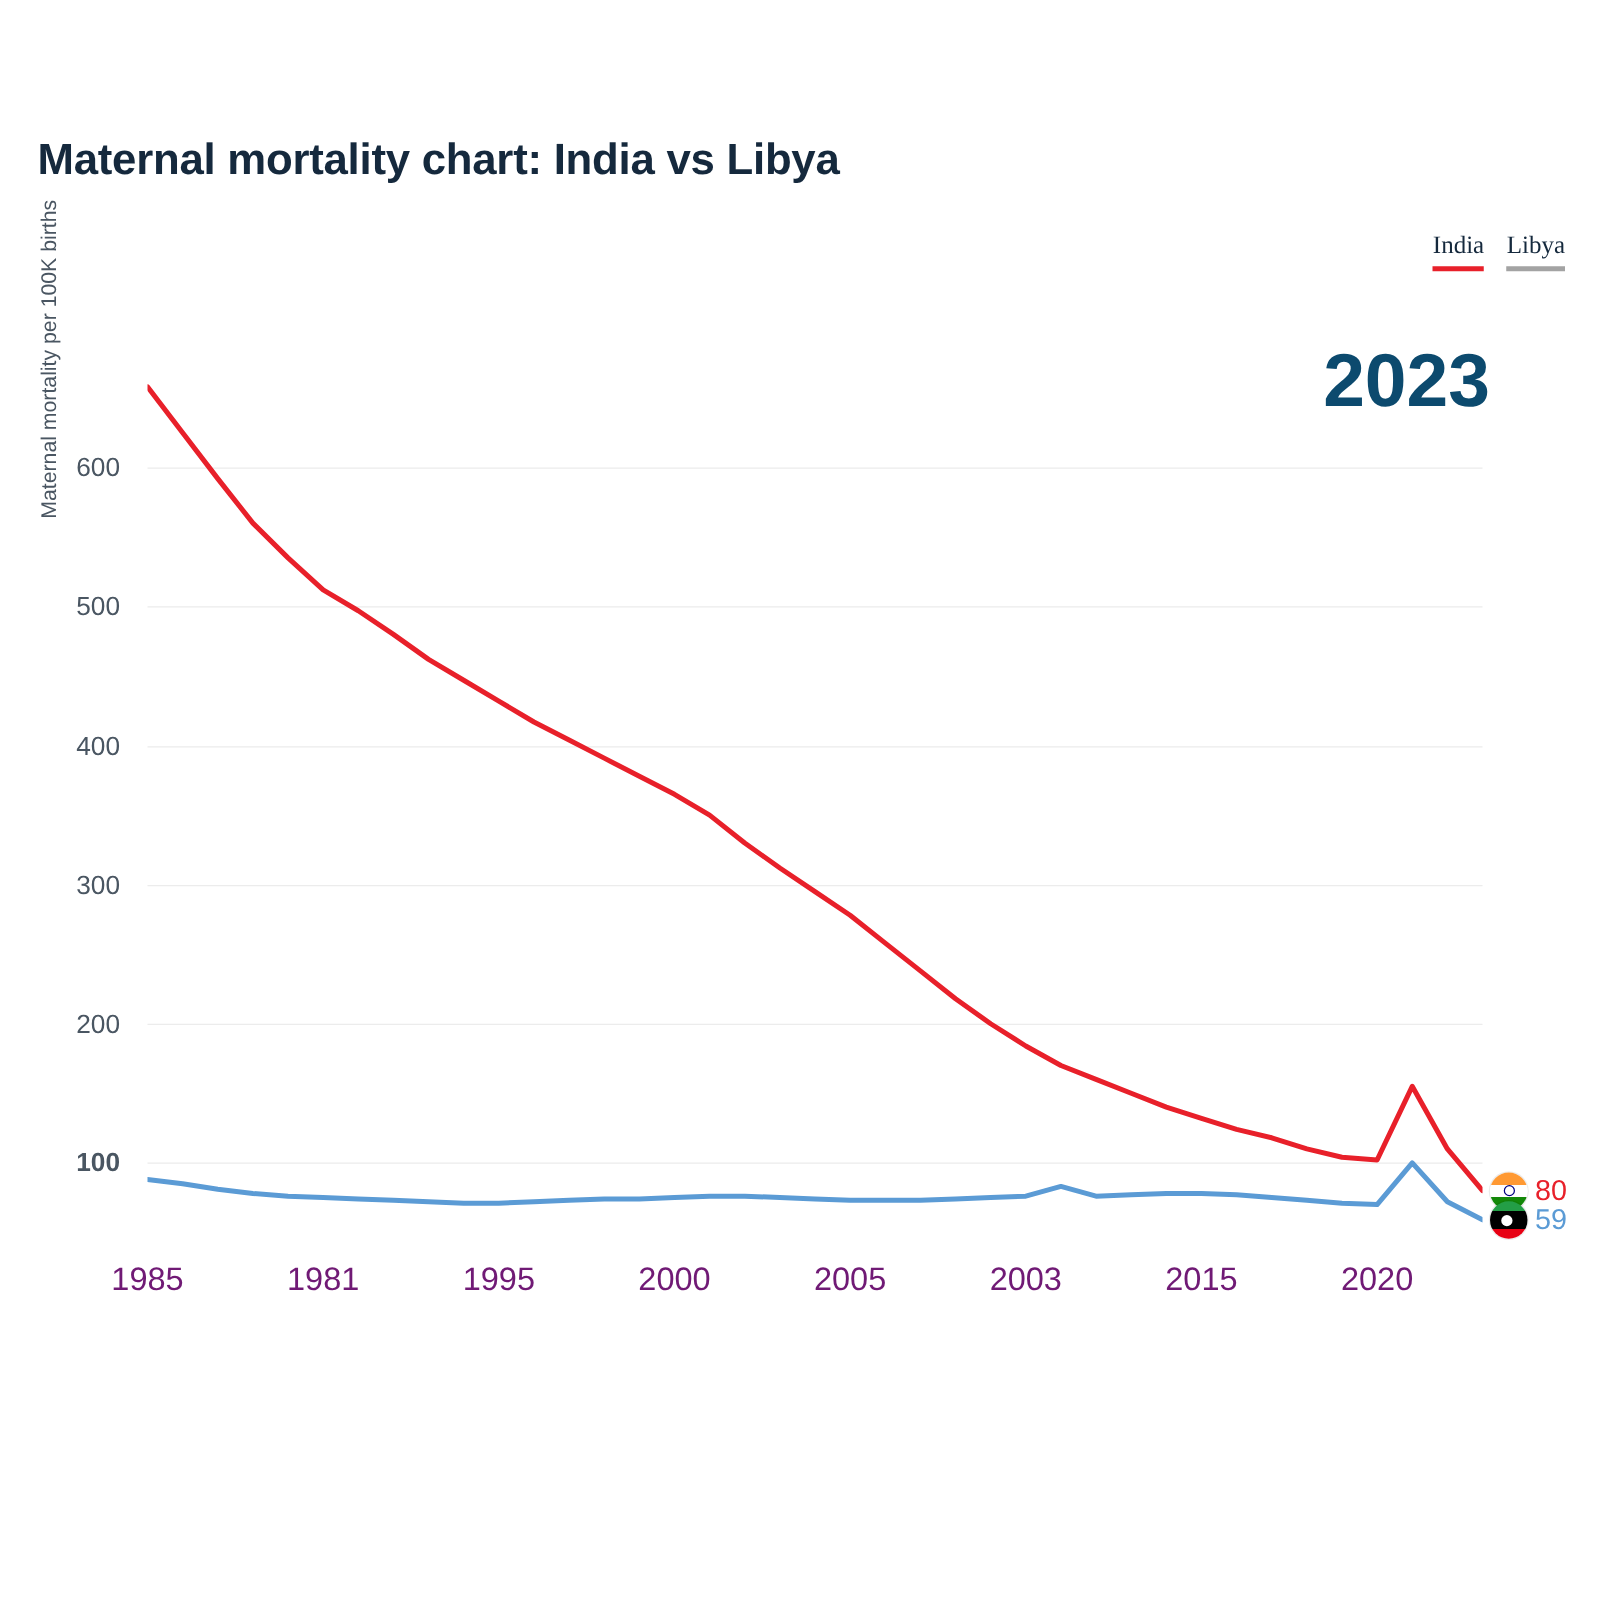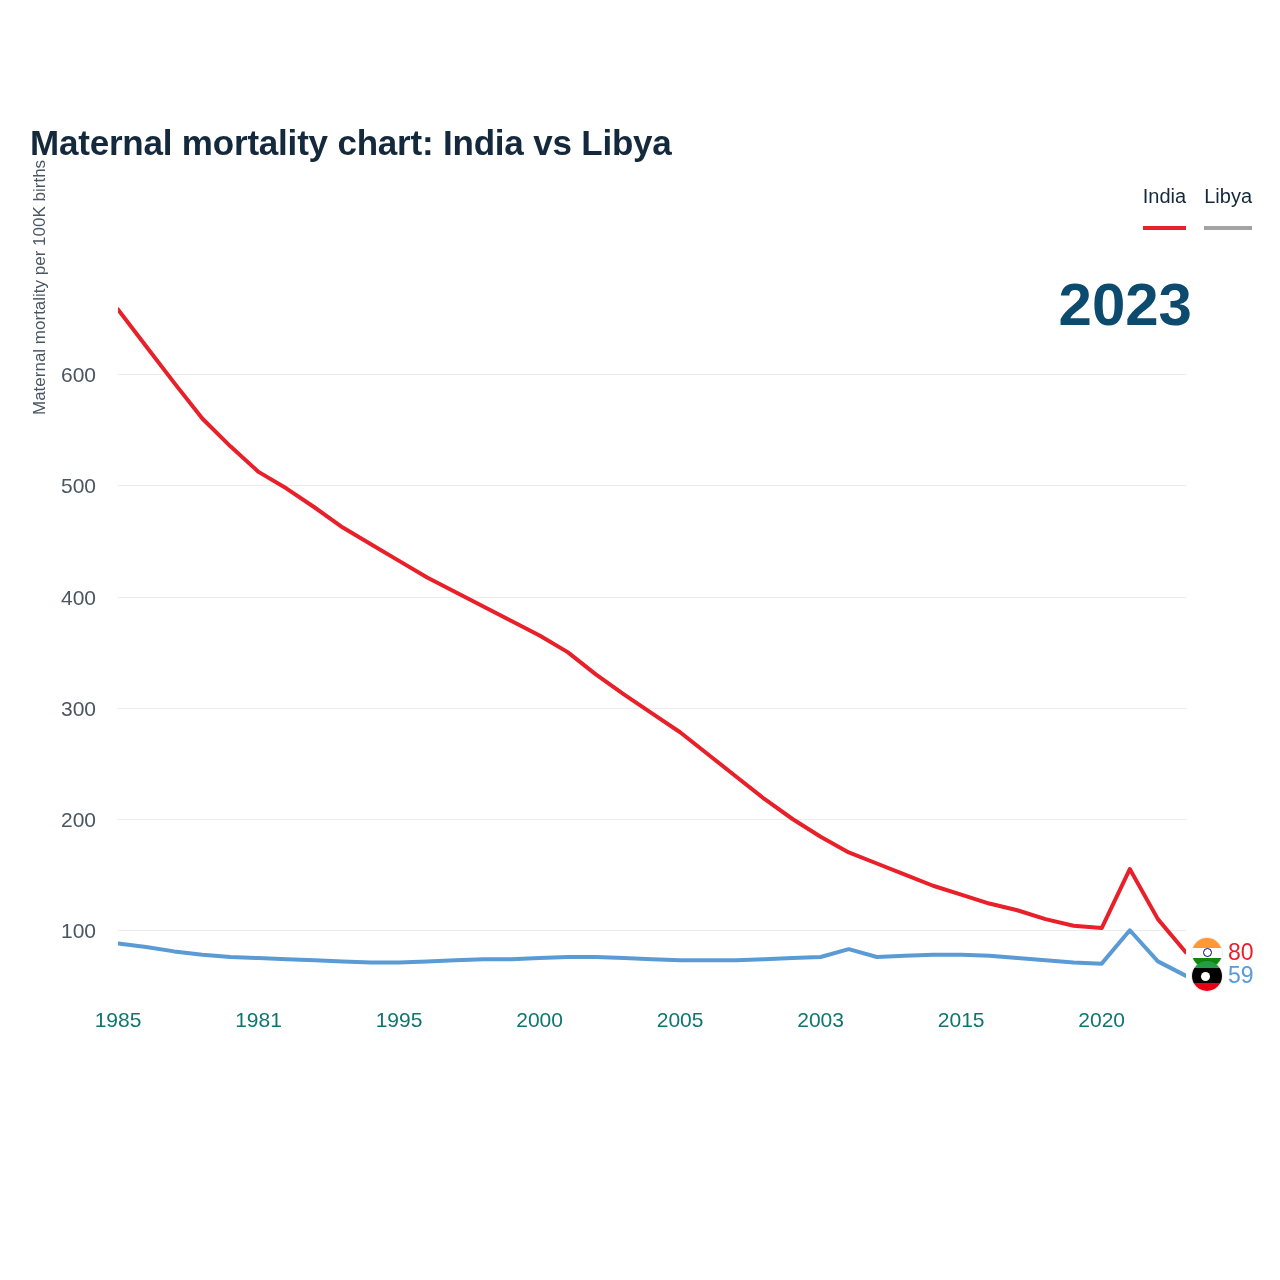--- a/index.html
+++ b/index.html
@@ -16,35 +16,35 @@
     overflow: hidden;
   }
   #chart-title {
     position: absolute;
     left: 30px;
     top: 108px;
     font-size: 35px;
     font-weight: bold;
     color: #15293d;
     letter-spacing: -0.2px;
-    margin-top: 15px;
   }
   #legend {
     position: absolute;
     right: 28px;
     top: 186px;
     display: flex;
     gap: 18px;
     align-items: flex-start;
   }
   .legend-item {
     font-size: 20px;
     color: #15293d;
-    padding-bottom: 20px;
+    padding-bottom: 7px;
     line-height: 1;
+    font-family: Liberation Serif, serif;
   }
   .legend-item.india { border-bottom: 4px solid #e8202a; }
   .legend-item.libya { border-bottom: 4px solid #a3a3a3; }
 
   #year-watermark {
     position: absolute;
     right: 88px;
     top: 270px;
     font-size: 60px;
     font-weight: bold;
@@ -72,22 +72,22 @@
     right: 1174px;
     font-size: 21px;
     color: #4a5662;
     text-align: right;
     width: 70px;
     transform: translateY(-11px);
   }
   .xtick-label {
     position: absolute;
     top: 1008px;
-    font-size: 21px;
-    color: #0f766e;
+    font-size: 26px;
+    color: #701a75;
     transform: translateX(-50%);
   }
   #y-axis-title {
     position: absolute;
     left: 30px;
     top: 415px;
     font-size: 17px;
     color: #4a5662;
     transform: rotate(-90deg);
     transform-origin: left top;
@@ -166,21 +166,21 @@
 
 <div id="gridlines">
     <div class="gridline" style="top: 930.25px; left: 118px; width: 1068px;"></div>
     <div class="gridline" style="top: 819px; left: 118px; width: 1068px;"></div>
     <div class="gridline" style="top: 707.75px; left: 118px; width: 1068px;"></div>
     <div class="gridline" style="top: 596.5px; left: 118px; width: 1068px;"></div>
     <div class="gridline" style="top: 485.25px; left: 118px; width: 1068px;"></div>
     <div class="gridline" style="top: 374px; left: 118px; width: 1068px;"></div>
   </div>
 <div id="ytick-labels">
-    <div class="ytick-label" style="top: 930.25px; left: 26px; right: auto;">100</div>
+    <div class="ytick-label" style="top: 930.25px; left: 26px; right: auto; font-weight: bold;">100</div>
     <div class="ytick-label" style="top: 819px; left: 26px; right: auto;">200</div>
     <div class="ytick-label" style="top: 707.75px; left: 26px; right: auto;">300</div>
     <div class="ytick-label" style="top: 596.5px; left: 26px; right: auto;">400</div>
     <div class="ytick-label" style="top: 485.25px; left: 26px; right: auto;">500</div>
     <div class="ytick-label" style="top: 374px; left: 26px; right: auto;">600</div>
   </div>
 <div id="xtick-labels">
     <div class="xtick-label" style="left: 118px;">1985</div>
     <div class="xtick-label" style="left: 258.526px;">1981</div>
     <div class="xtick-label" style="left: 399.053px;">1995</div>

